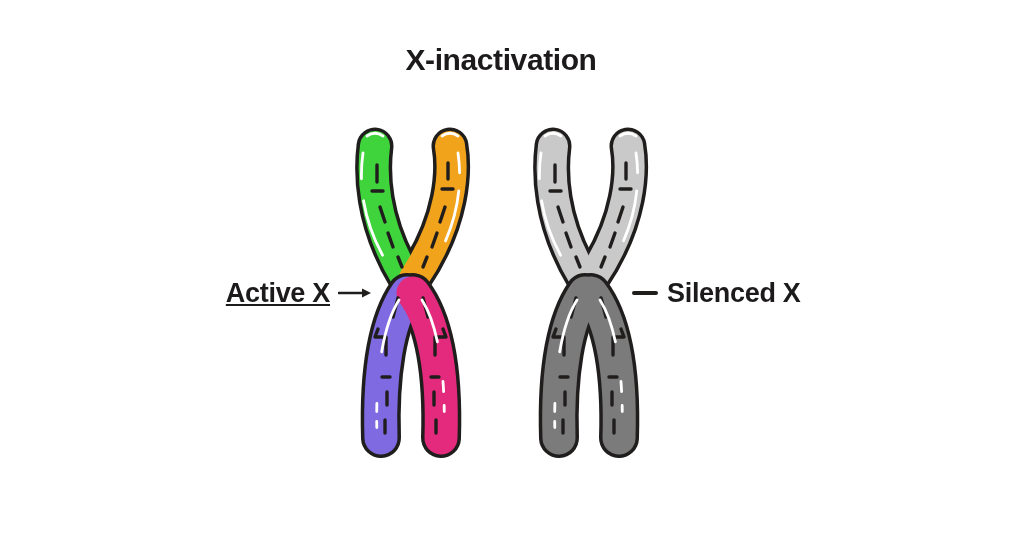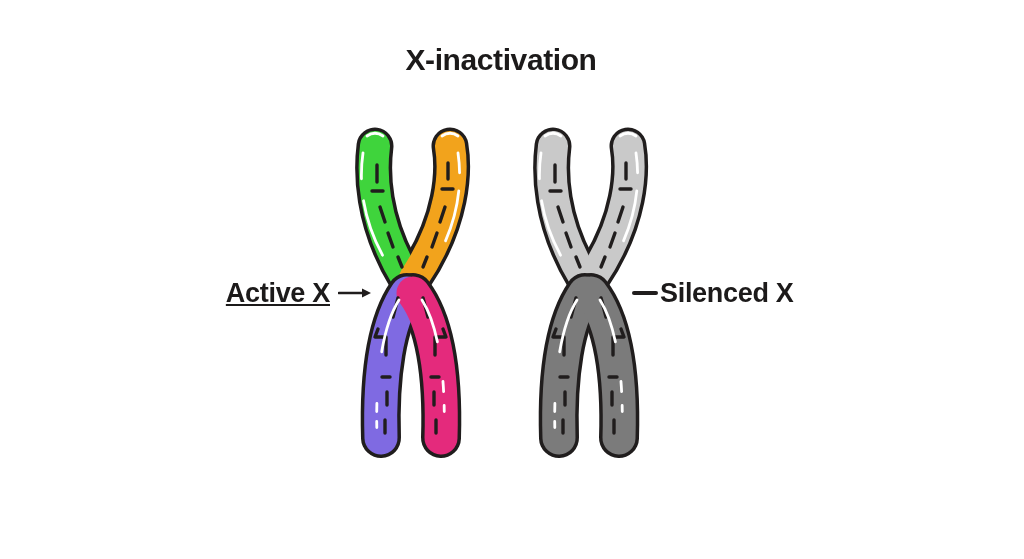--- a/index.html
+++ b/index.html
@@ -44,21 +44,21 @@
     display:flex;
     align-items:center;
     height:28px;
     font-size:27px;
     font-weight:700;
     letter-spacing:-0.3px;
     color:#1c1a1a;
     white-space:nowrap;
   }
   .callout.active-label{left:200px;top:279px;width:172px;justify-content:flex-end;gap:8px;text-decoration:underline;}
-  .callout.silenced-label{left:632px;top:279px;gap:2px;}
+  .callout.silenced-label{left:632px;top:279px;gap:9px;}
   .arrow-svg{display:block;flex:0 0 auto;}
   .dash-line{
     width:26px;height:3.4px;
     background:#201d1d;
     border-radius:2px;
     flex:0 0 auto;
   }
 </style>
 </head>
 <body>

